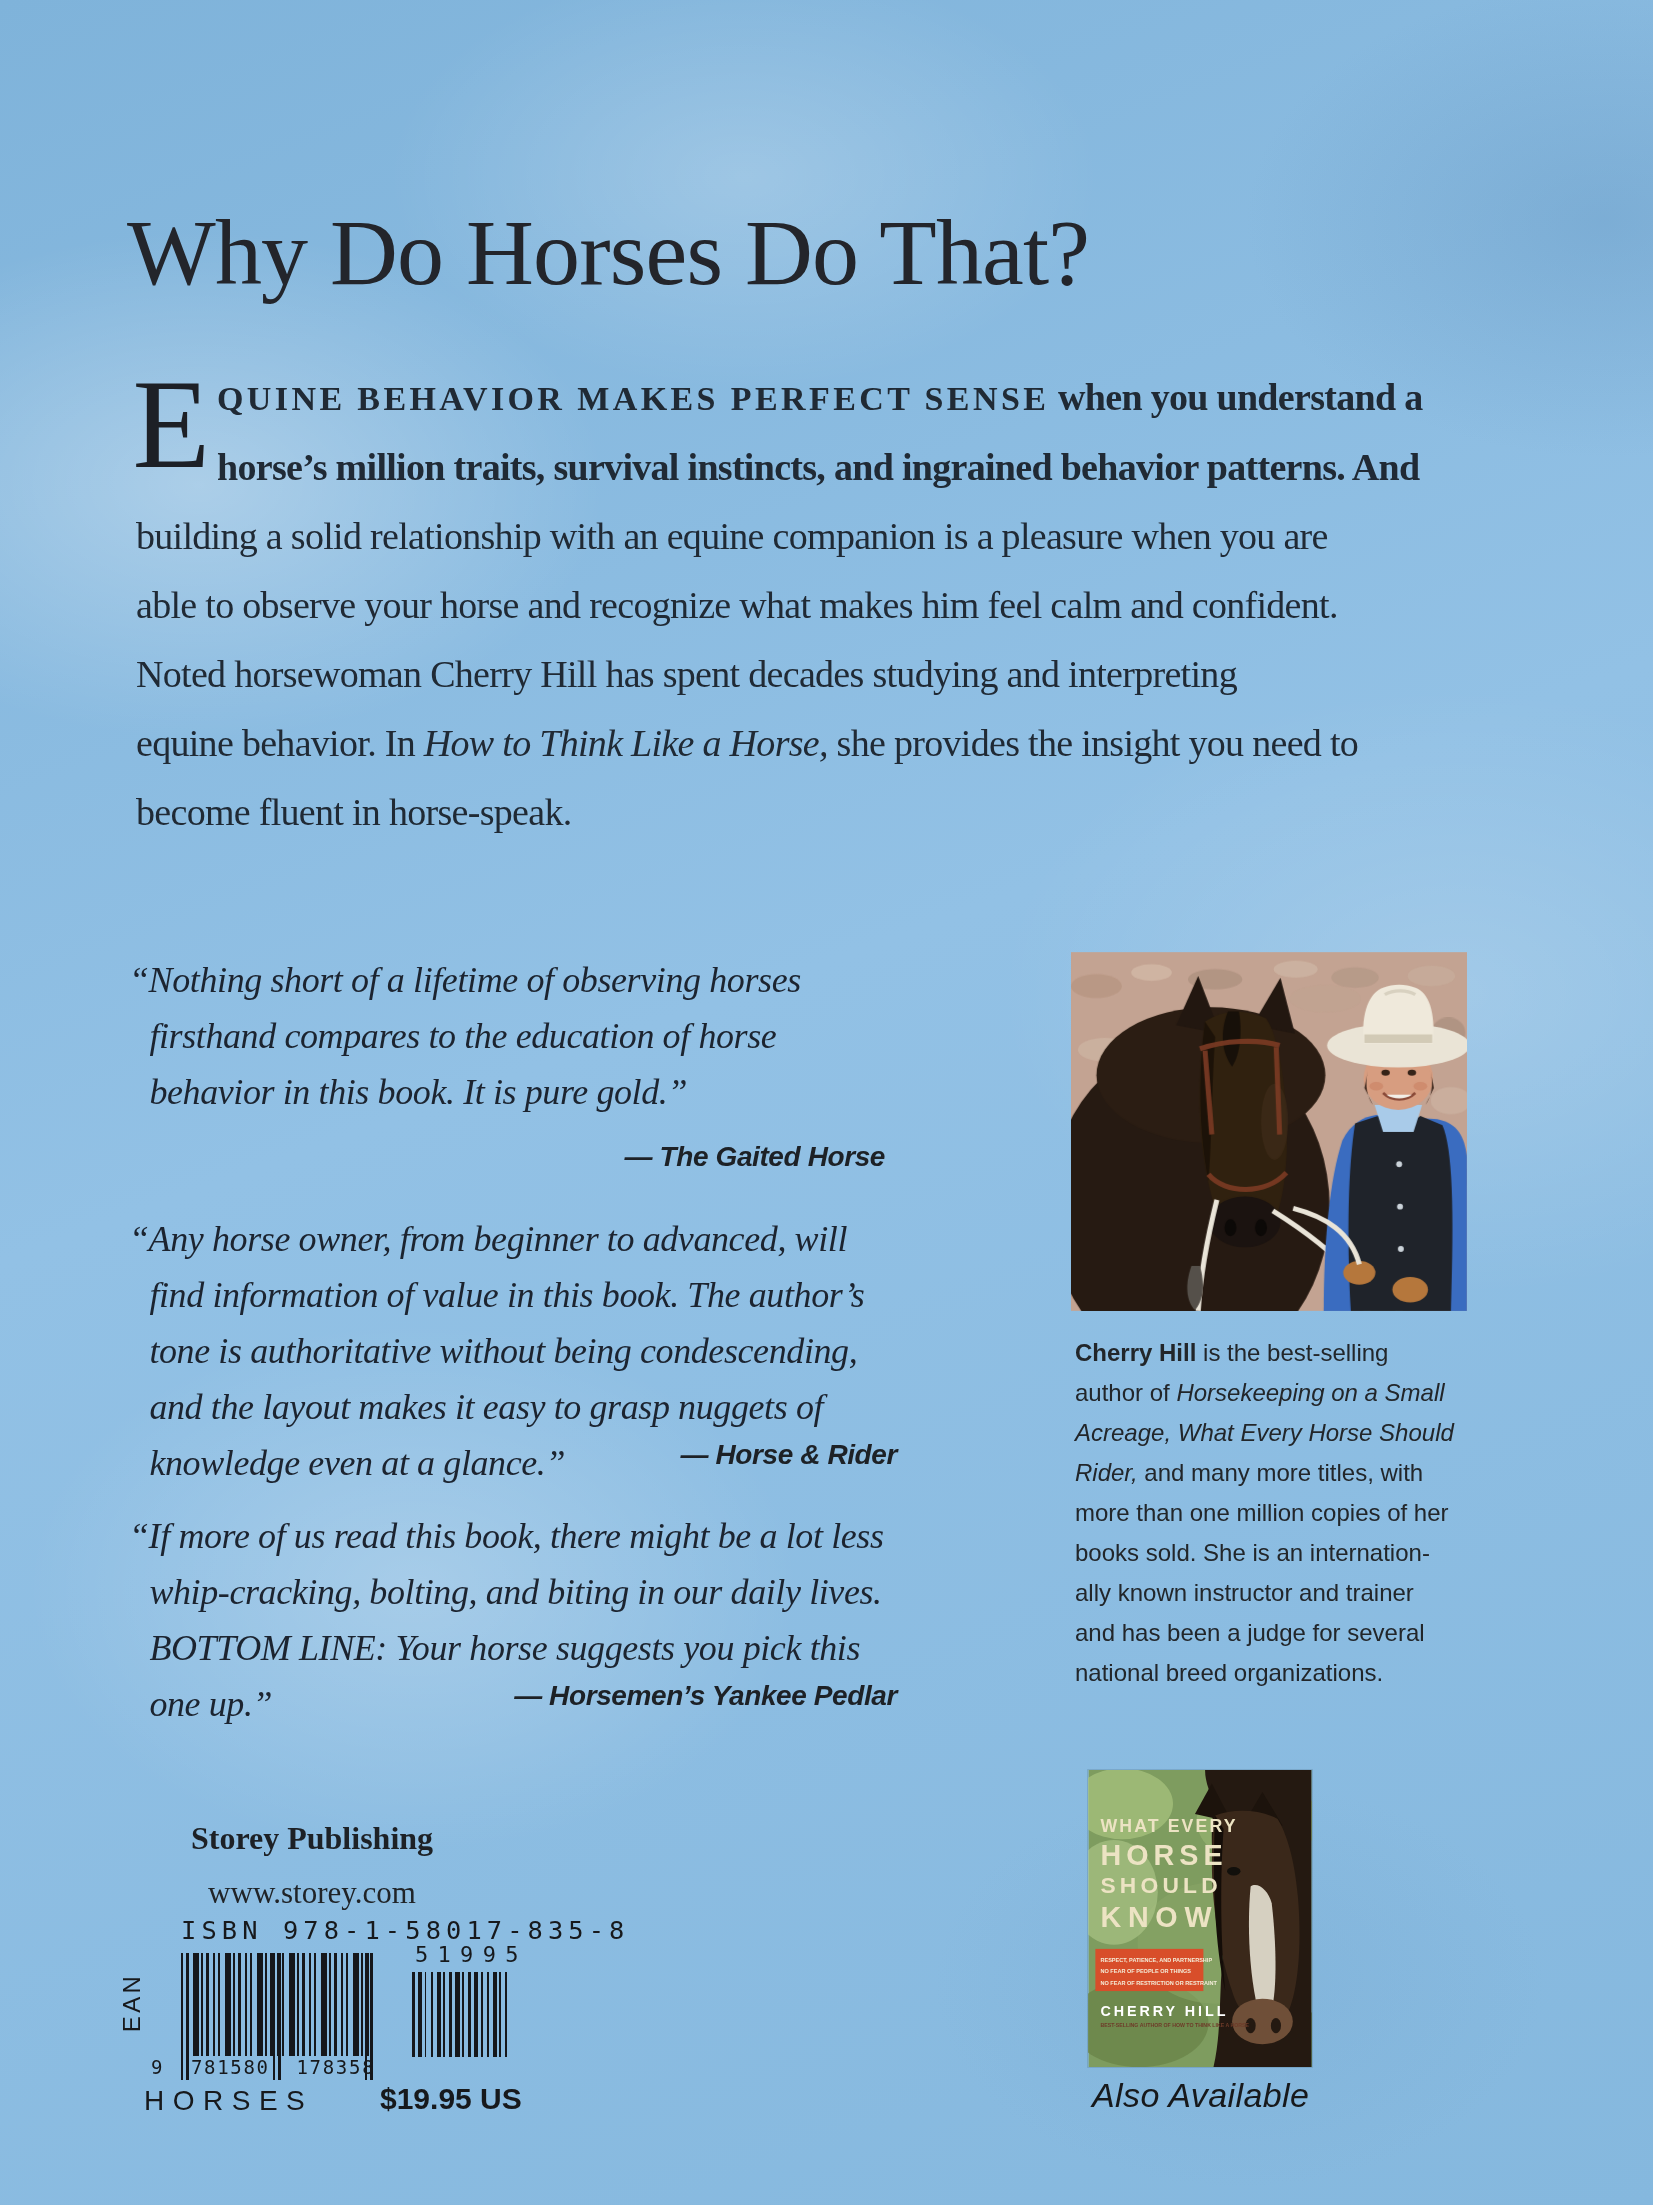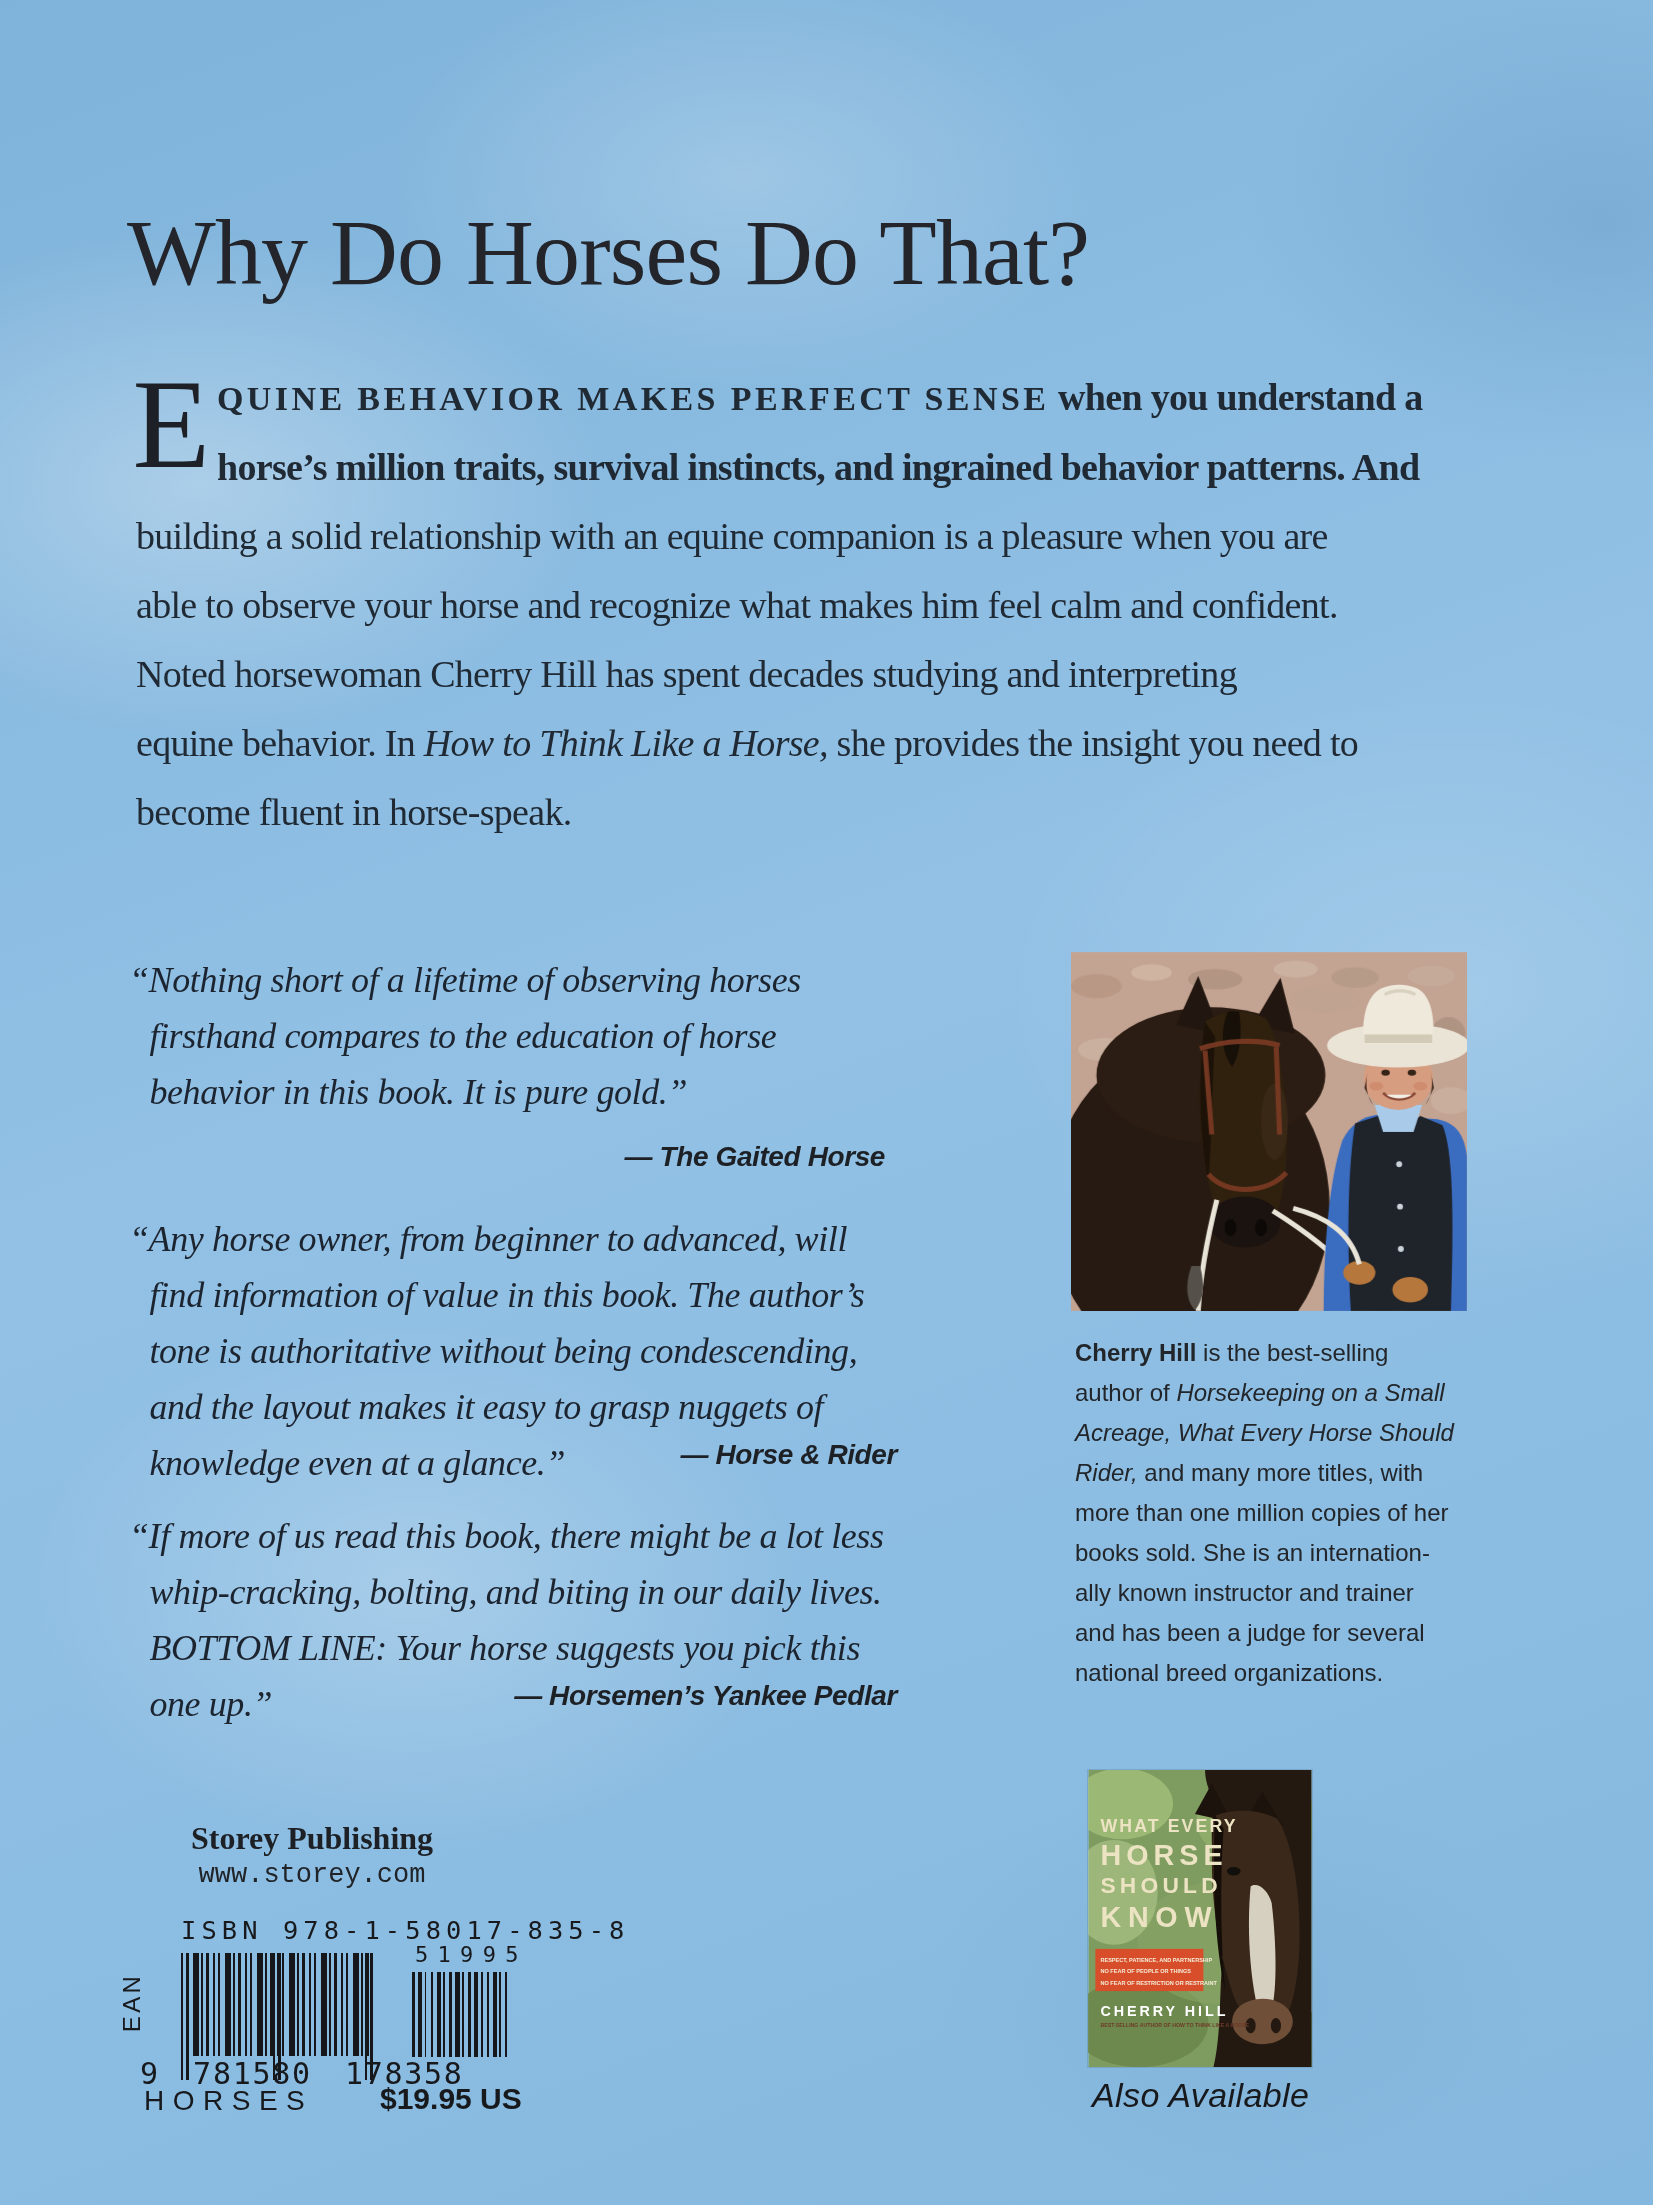--- a/index.html
+++ b/index.html
@@ -34,32 +34,32 @@
   .attr-abs{position:absolute;right:0;bottom:8.5px;}
   
   #photo{left:1071px;top:952px;width:396px;height:359px;}
   
   #bio{left:1075px;top:1333px;width:424px;font-family:"Liberation Sans",sans-serif;font-size:24px;color:#22262a;}
   #bio .ln{line-height:40px;white-space:nowrap;}
   #bio .b{font-weight:bold;}
   
   #storey{left:134px;top:1820px;width:356px;text-align:center;color:#1d2126;}
   #publisher{font-size:32px;font-weight:bold;}
-  #website{font-family:Liberation Mono, monospace;font-size:27px;margin-top:3px;color:#202428;}
+  #website{font-family:Liberation Serif, serif;font-size:31px;margin-top:18px;color:#202428;}
   
   .mono{font-family:"DejaVu Sans Mono","Liberation Mono",monospace;color:#17191c;}
   #isbn{left:181px;top:1915px;font-size:25.4px;letter-spacing:5.1px;white-space:nowrap;}
   #ean{left:85px;top:1989px;width:93px;height:27px;text-align:center;transform:rotate(-90deg);
        font-family:"Liberation Sans",sans-serif;font-size:24px;letter-spacing:3.4px;color:#17191c;}
   #bc-main{left:181px;top:1953px;width:192px;height:103px;
     background:repeating-linear-gradient(90deg,#15171b 0 2.5px,transparent 2.5px 5.1px,#15171b 5.1px 6.8px,transparent 6.8px 12px,#15171b 12px 18px,transparent 18px 20.4px,#15171b 20.4px 22px,transparent 22px 25.4px,#15171b 25.4px 28px,transparent 28px 32px);}
   .guard{top:1953px;width:7.6px;height:127px;
     background:linear-gradient(90deg,#15171b 0 2.5px,transparent 2.5px 5.1px,#15171b 5.1px 7.6px);}
   #guard-l{left:181px;} #guard-c{left:273px;} #guard-r{left:365px;}
-  #bc-digits{left:140px;top:2056px;font-size:30px;word-spacing:13.6px;letter-spacing:1.7px;white-space:nowrap;}
+  #bc-digits{left:151px;top:2056px;font-size:19px;word-spacing:13.6px;letter-spacing:1.7px;white-space:nowrap;}
   #addon-code{left:415px;top:1942px;font-size:22px;letter-spacing:9.3px;}
   #bc-addon{left:412px;top:1972px;width:95px;height:85px;
     background:repeating-linear-gradient(90deg,#15171b 0 2.5px,transparent 2.5px 6px,#15171b 6px 10.2px,transparent 10.2px 12.7px,#15171b 12.7px 14.4px,transparent 14.4px 18.7px);}
   
   #category{left:144px;top:2085px;font-family:"Liberation Sans",sans-serif;font-size:28px;letter-spacing:8.5px;color:#17191c;}
   #price{left:380px;top:2082px;font-family:"Liberation Sans",sans-serif;font-size:30px;font-weight:bold;color:#17191c;}
   
   #thumb{left:1088px;top:1770px;width:224px;height:297px;box-shadow:0 0 0 0.8px rgba(60,90,110,0.25);}
   #also{left:1092px;top:2076px;font-family:"Liberation Sans",sans-serif;font-weight:normal;font-style:italic;font-size:34px;color:#17191c;letter-spacing:0.4px;}
 </style>

